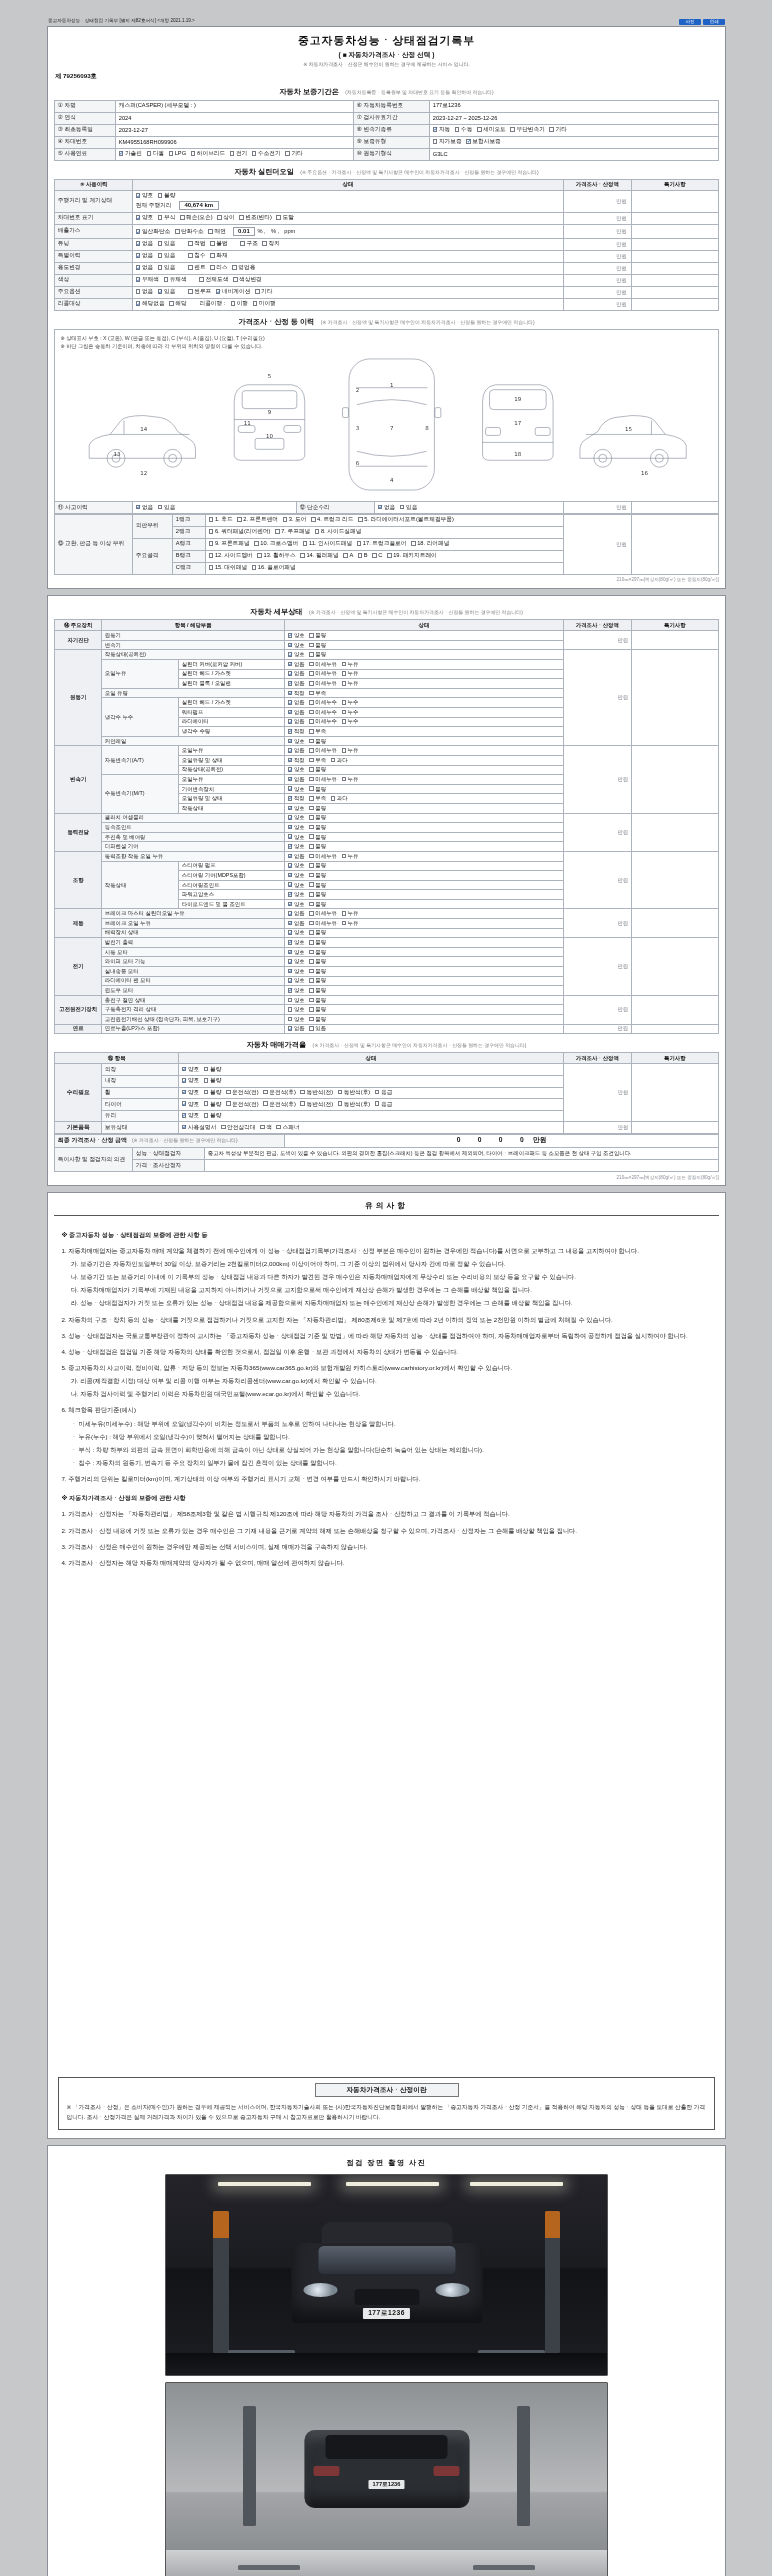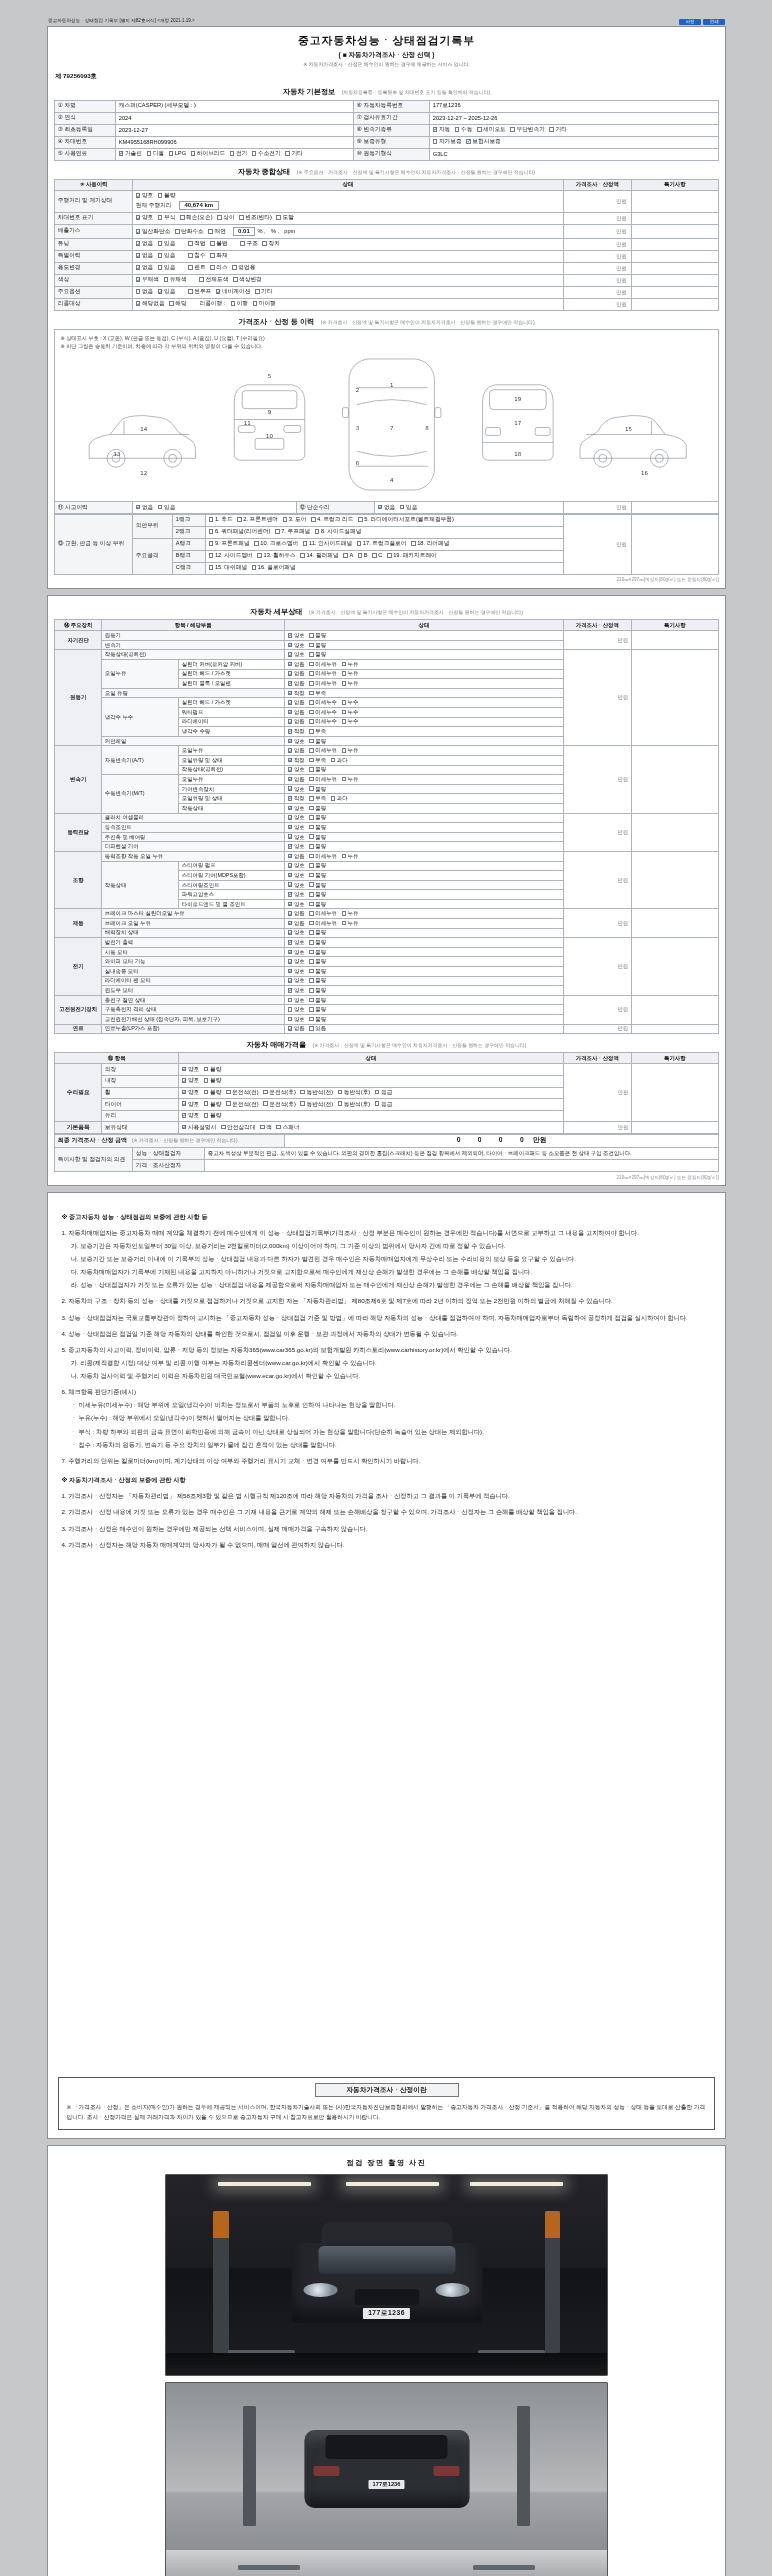--- a/index.html
+++ b/index.html
@@ -103,21 +103,21 @@
       </span>
     </div>
 
     <section class="panel">
       <div class="h-title">중고자동차성능ㆍ상태점검기록부</div>
       <div class="h-sub">( ■ 자동차가격조사ㆍ산정 선택 )</div>
       <div class="h-note">※ 자동차가격조사ㆍ산정은 매수인이 원하는 경우에 제공하는 서비스 입니다.</div>
       <div class="doc-no">제 79256093호</div>
 
       <div class="sec">
-        <b>자동차 기본정보</b>
+        <b>자동차 보증기간은</b>
         <span class="mini">(자동차등록증ㆍ등록원부 및 차대번호 표기 등을 확인하여 적습니다)</span>
       </div>
       <table class="t-basic">
         <colgroup>
             <col style="width:61px">
             <col style="width:238px">
             <col style="width:76px">
             <col>
           </colgroup>
         <tbody>
@@ -148,21 +148,21 @@
         <tr>
           <td class="lab">⑤ 사용연료</td>
           <td><span class="opt"><span class="cb on"></span>가솔린</span><span class="opt"><span class="cb"></span>디젤</span><span class="opt"><span class="cb"></span>LPG</span><span class="opt"><span class="cb"></span>하이브리드</span><span class="opt"><span class="cb"></span>전기</span><span class="opt"><span class="cb"></span>수소전기</span><span class="opt"><span class="cb"></span>기타</span></td>
           <td class="lab">⑩ 원동기형식</td>
           <td>G3LC</td>
         </tr>
       </tbody>
         </table>
 
       <div class="sec">
-        <b>자동차 종합상태</b>
+        <b>자동차 실린더오일</b>
         <span class="mini">(※ 주요옵션ㆍ가격조사ㆍ산정액 및 특기사항은 매수인이 자동차가격조사ㆍ산정을 원하는 경우에만 적습니다)</span>
       </div>
       <table class="t-comp">
         <colgroup>
             <col style="width:78px">
             <col>
             <col style="width:68px">
             <col style="width:87px">
           </colgroup>
         <tbody>
@@ -683,20 +683,21 @@
         <tr>
           <td class="lab">가격ㆍ조사산정자</td>
           <td class="op-text"></td>
         </tr>
       </tbody>
         </table>
       <div class="paper">210㎜×297㎜[백상지(80g/㎡) 또는 중질지(80g/㎡)]</div>
     </section>
 
     <section class="panel notice-panel">
+      <div class="notice-title">유의사항</div>
       <div class="notice-body" id="notice-body">
           <div class="nb-h">※ 중고자동차 성능ㆍ상태점검의 보증에 관한 사항 등</div>
           <div class="nb-p">1. 자동차매매업자는 중고자동차 매매 계약을 체결하기 전에 매수인에게 이 성능ㆍ상태점검기록부(가격조사ㆍ산정 부분은 매수인이 원하는 경우에만 적습니다)를 서면으로 교부하고 그 내용을 고지하여야 합니다.</div>
           <div class="nb-b">가. 보증기간은 자동차인도일부터 30일 이상, 보증거리는 2천킬로미터(2,000km) 이상이어야 하며, 그 기준 이상의 범위에서 당사자 간에 따로 정할 수 있습니다.</div>
           <div class="nb-b">나. 보증기간 또는 보증거리 이내에 이 기록부의 성능ㆍ상태점검 내용과 다른 하자가 발견된 경우 매수인은 자동차매매업자에게 무상수리 또는 수리비용의 보상 등을 요구할 수 있습니다.</div>
           <div class="nb-b">다. 자동차매매업자가 기록부에 기재된 내용을 고지하지 아니하거나 거짓으로 고지함으로써 매수인에게 재산상 손해가 발생한 경우에는 그 손해를 배상할 책임을 집니다.</div>
           <div class="nb-b">라. 성능ㆍ상태점검자가 거짓 또는 오류가 있는 성능ㆍ상태점검 내용을 제공함으로써 자동차매매업자 또는 매수인에게 재산상 손해가 발생한 경우에는 그 손해를 배상할 책임을 집니다.</div>
           <div class="nb-p">2. 자동차의 구조ㆍ장치 등의 성능ㆍ상태를 거짓으로 점검하거나 거짓으로 고지한 자는 「자동차관리법」 제80조제6호 및 제7호에 따라 2년 이하의 징역 또는 2천만원 이하의 벌금에 처해질 수 있습니다.</div>
           <div class="nb-p">3. 성능ㆍ상태점검자는 국토교통부장관이 정하여 고시하는 「중고자동차 성능ㆍ상태점검 기준 및 방법」에 따라 해당 자동차의 성능ㆍ상태를 점검하여야 하며, 자동차매매업자로부터 독립하여 공정하게 점검을 실시하여야 합니다.</div>
           <div class="nb-p">4. 성능ㆍ상태점검은 점검일 기준 해당 자동차의 상태를 확인한 것으로서, 점검일 이후 운행ㆍ보관 과정에서 자동차의 상태가 변동될 수 있습니다.</div>

